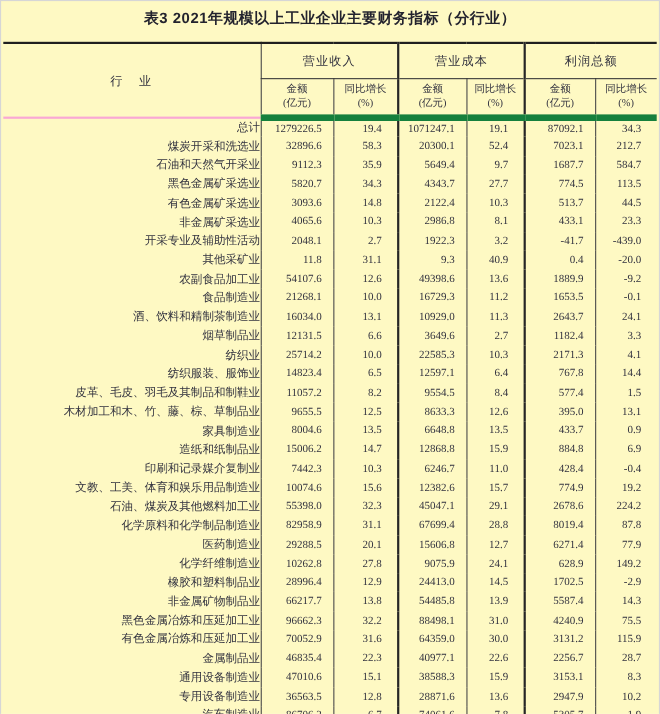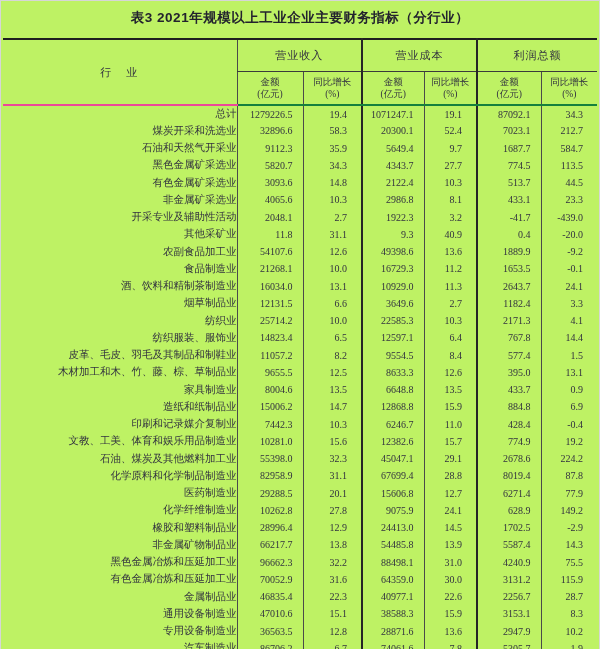--- a/index.html
+++ b/index.html
@@ -3,21 +3,21 @@
 <meta charset="utf-8">
 <style>
   html,body{margin:0;padding:0;background:#fff;}
   body{
     width:600px;height:649px;overflow:hidden;
     font-family:"Liberation Serif","DejaVu Serif",serif;
     color:#32323f;
   }
   .page{
     box-sizing:border-box;width:600px;height:649px;
-    border:1px solid #d6d6d6;border-bottom:none;background:#bef264;
+    border:1px solid #d6d6d6;border-bottom:none;background:#fef9c3;
   }
   .title-wrap{
     height:37px;box-sizing:border-box;padding-top:7px;
     text-align:center;
   }
   .title{
     font-family:"Liberation Sans","DejaVu Sans",sans-serif;
     font-size:13.5px;font-weight:bold;color:#23232e;letter-spacing:.5px;
   }
   table.fin{
@@ -25,22 +25,22 @@
     margin-left:2px;width:594px;
     border-top:2px solid #1f1f1f;
   }
   col.w-ind{width:234px}
   col.w-a1{width:66px}col.w-p1{width:59px}
   col.w-a2{width:62px}col.w-p2{width:53px}
   col.w-a3{width:64px}col.w-p3{width:56px}
 
   th{font-weight:normal;color:#32323f;text-align:center;}
   tr.h1 th.grp{height:29px;border-bottom:1px solid #3a3a3a;font-size:11px;letter-spacing:1px;}
-  tr.h1 th.indh{font-size:11px;letter-spacing:2px;border-bottom:2px solid #ec4899;}
-  tr.h2 th{height:30px;border-bottom:2px solid #15803d;font-size:9.5px;line-height:1.3;}
+  tr.h1 th.indh{font-size:11px;letter-spacing:2px;border-bottom:2px solid #f9a8d4;}
+  tr.h2 th{height:30px;border-bottom:6px solid #15803d;font-size:9.5px;line-height:1.3;}
 
   .bl-thin{border-left:1px solid #4a4a4a;}
   .bl-thick{border-left:2px solid #262626;}
 
   tbody tr{height:17.25px;}
   tbody td{
     font-size:10.5px;padding:0;vertical-align:middle;
     white-space:nowrap;overflow:hidden;
   }
   td.ind{
@@ -290,21 +290,21 @@
     <td class="num amt bl-thin">7442.3</td>
     <td class="num pct bl-thin">10.3</td>
     <td class="num amt bl-thick">6246.7</td>
     <td class="num pct bl-thin">11.0</td>
     <td class="num amt bl-thick">428.4</td>
     <td class="num pct bl-thin">-0.4</td>
   </tr>
 
   <tr>
     <td class="ind indent">文教、工美、体育和娱乐用品制造业</td>
-    <td class="num amt bl-thin">10281.0</td>
+    <td class="num amt bl-thin">10074.6</td>
     <td class="num pct bl-thin">15.6</td>
     <td class="num amt bl-thick">12382.6</td>
     <td class="num pct bl-thin">15.7</td>
     <td class="num amt bl-thick">774.9</td>
     <td class="num pct bl-thin">19.2</td>
   </tr>
 
   <tr>
     <td class="ind indent">石油、煤炭及其他燃料加工业</td>
     <td class="num amt bl-thin">55398.0</td>

